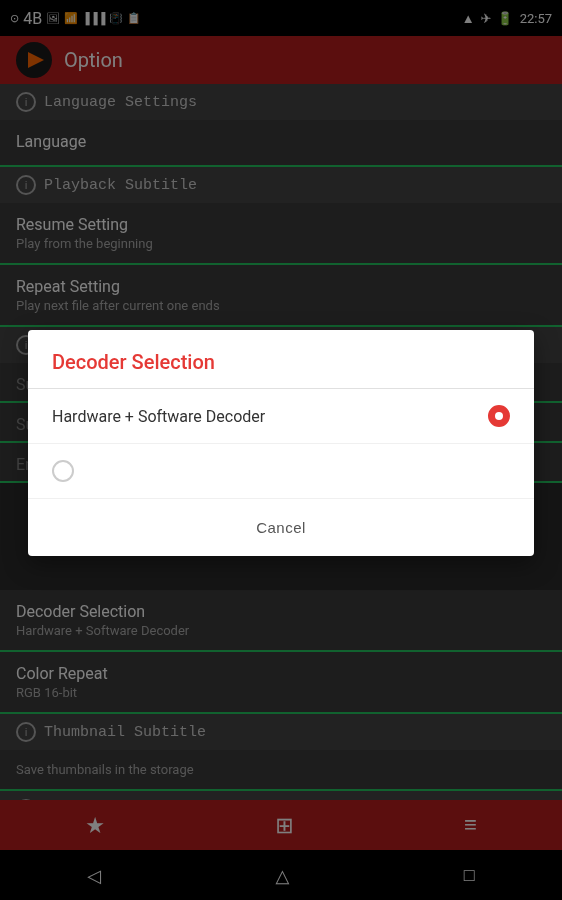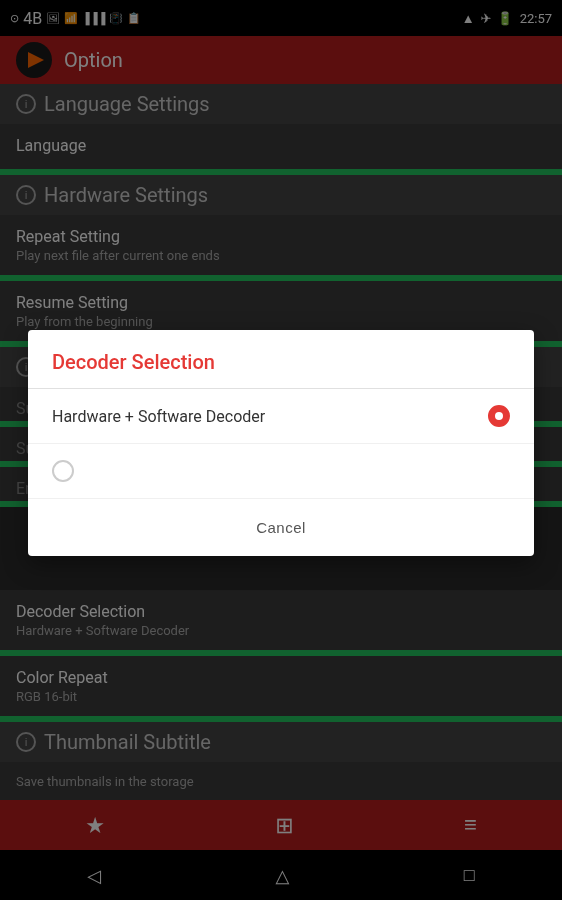--- a/index.html
+++ b/index.html
@@ -91,26 +91,27 @@
       border: 2px solid #aaa;
       border-radius: 50%;
       display: flex;
       align-items: center;
       justify-content: center;
       color: #aaa;
       font-size: 11px;
     }
     .section-header-text {
       color: #ccc;
-      font-size: 20px;
+      font-size: 15px;
+      font-family: Liberation Mono, monospace;
     }
 
     .settings-item {
       padding: 12px 16px;
-      border-bottom: 6px solid #22c55e;
+      border-bottom: 2px solid #22c55e;
       background: #3a3a3a;
     }
     .settings-item-title {
       color: #fff;
       font-size: 16px;
       margin-bottom: 2px;
     }
     .settings-item-subtitle {
       color: #aaa;
       font-size: 13px;
@@ -260,29 +261,29 @@
   <div class="section-header">
     <div class="section-header-icon">i</div>
     <span class="section-header-text">Language Settings</span>
   </div>
   <div class="settings-item">
     <div class="settings-item-title">Language</div>
   </div>
 
   <div class="section-header">
     <div class="section-header-icon">i</div>
-    <span class="section-header-text">Hardware Settings</span>
+    <span class="section-header-text">Playback Subtitle</span>
+  </div>
+  <div class="settings-item">
+    <div class="settings-item-title">Resume Setting</div>
+    <div class="settings-item-subtitle">Play from the beginning</div>
   </div>
   <div class="settings-item">
     <div class="settings-item-title">Repeat Setting</div>
     <div class="settings-item-subtitle">Play next file after current one ends</div>
-  </div>
-  <div class="settings-item">
-    <div class="settings-item-title">Resume Setting</div>
-    <div class="settings-item-subtitle">Play from the beginning</div>
   </div>
 
   <div class="section-header">
     <div class="section-header-icon">i</div>
     <span class="section-header-text">Subtitle Settings</span>
   </div>
   <div class="settings-item" style="height:40px;overflow:hidden;">
     <div class="settings-item-title" style="color:#888;">Su...</div>
   </div>
   <div class="settings-item" style="height:40px;overflow:hidden;">

